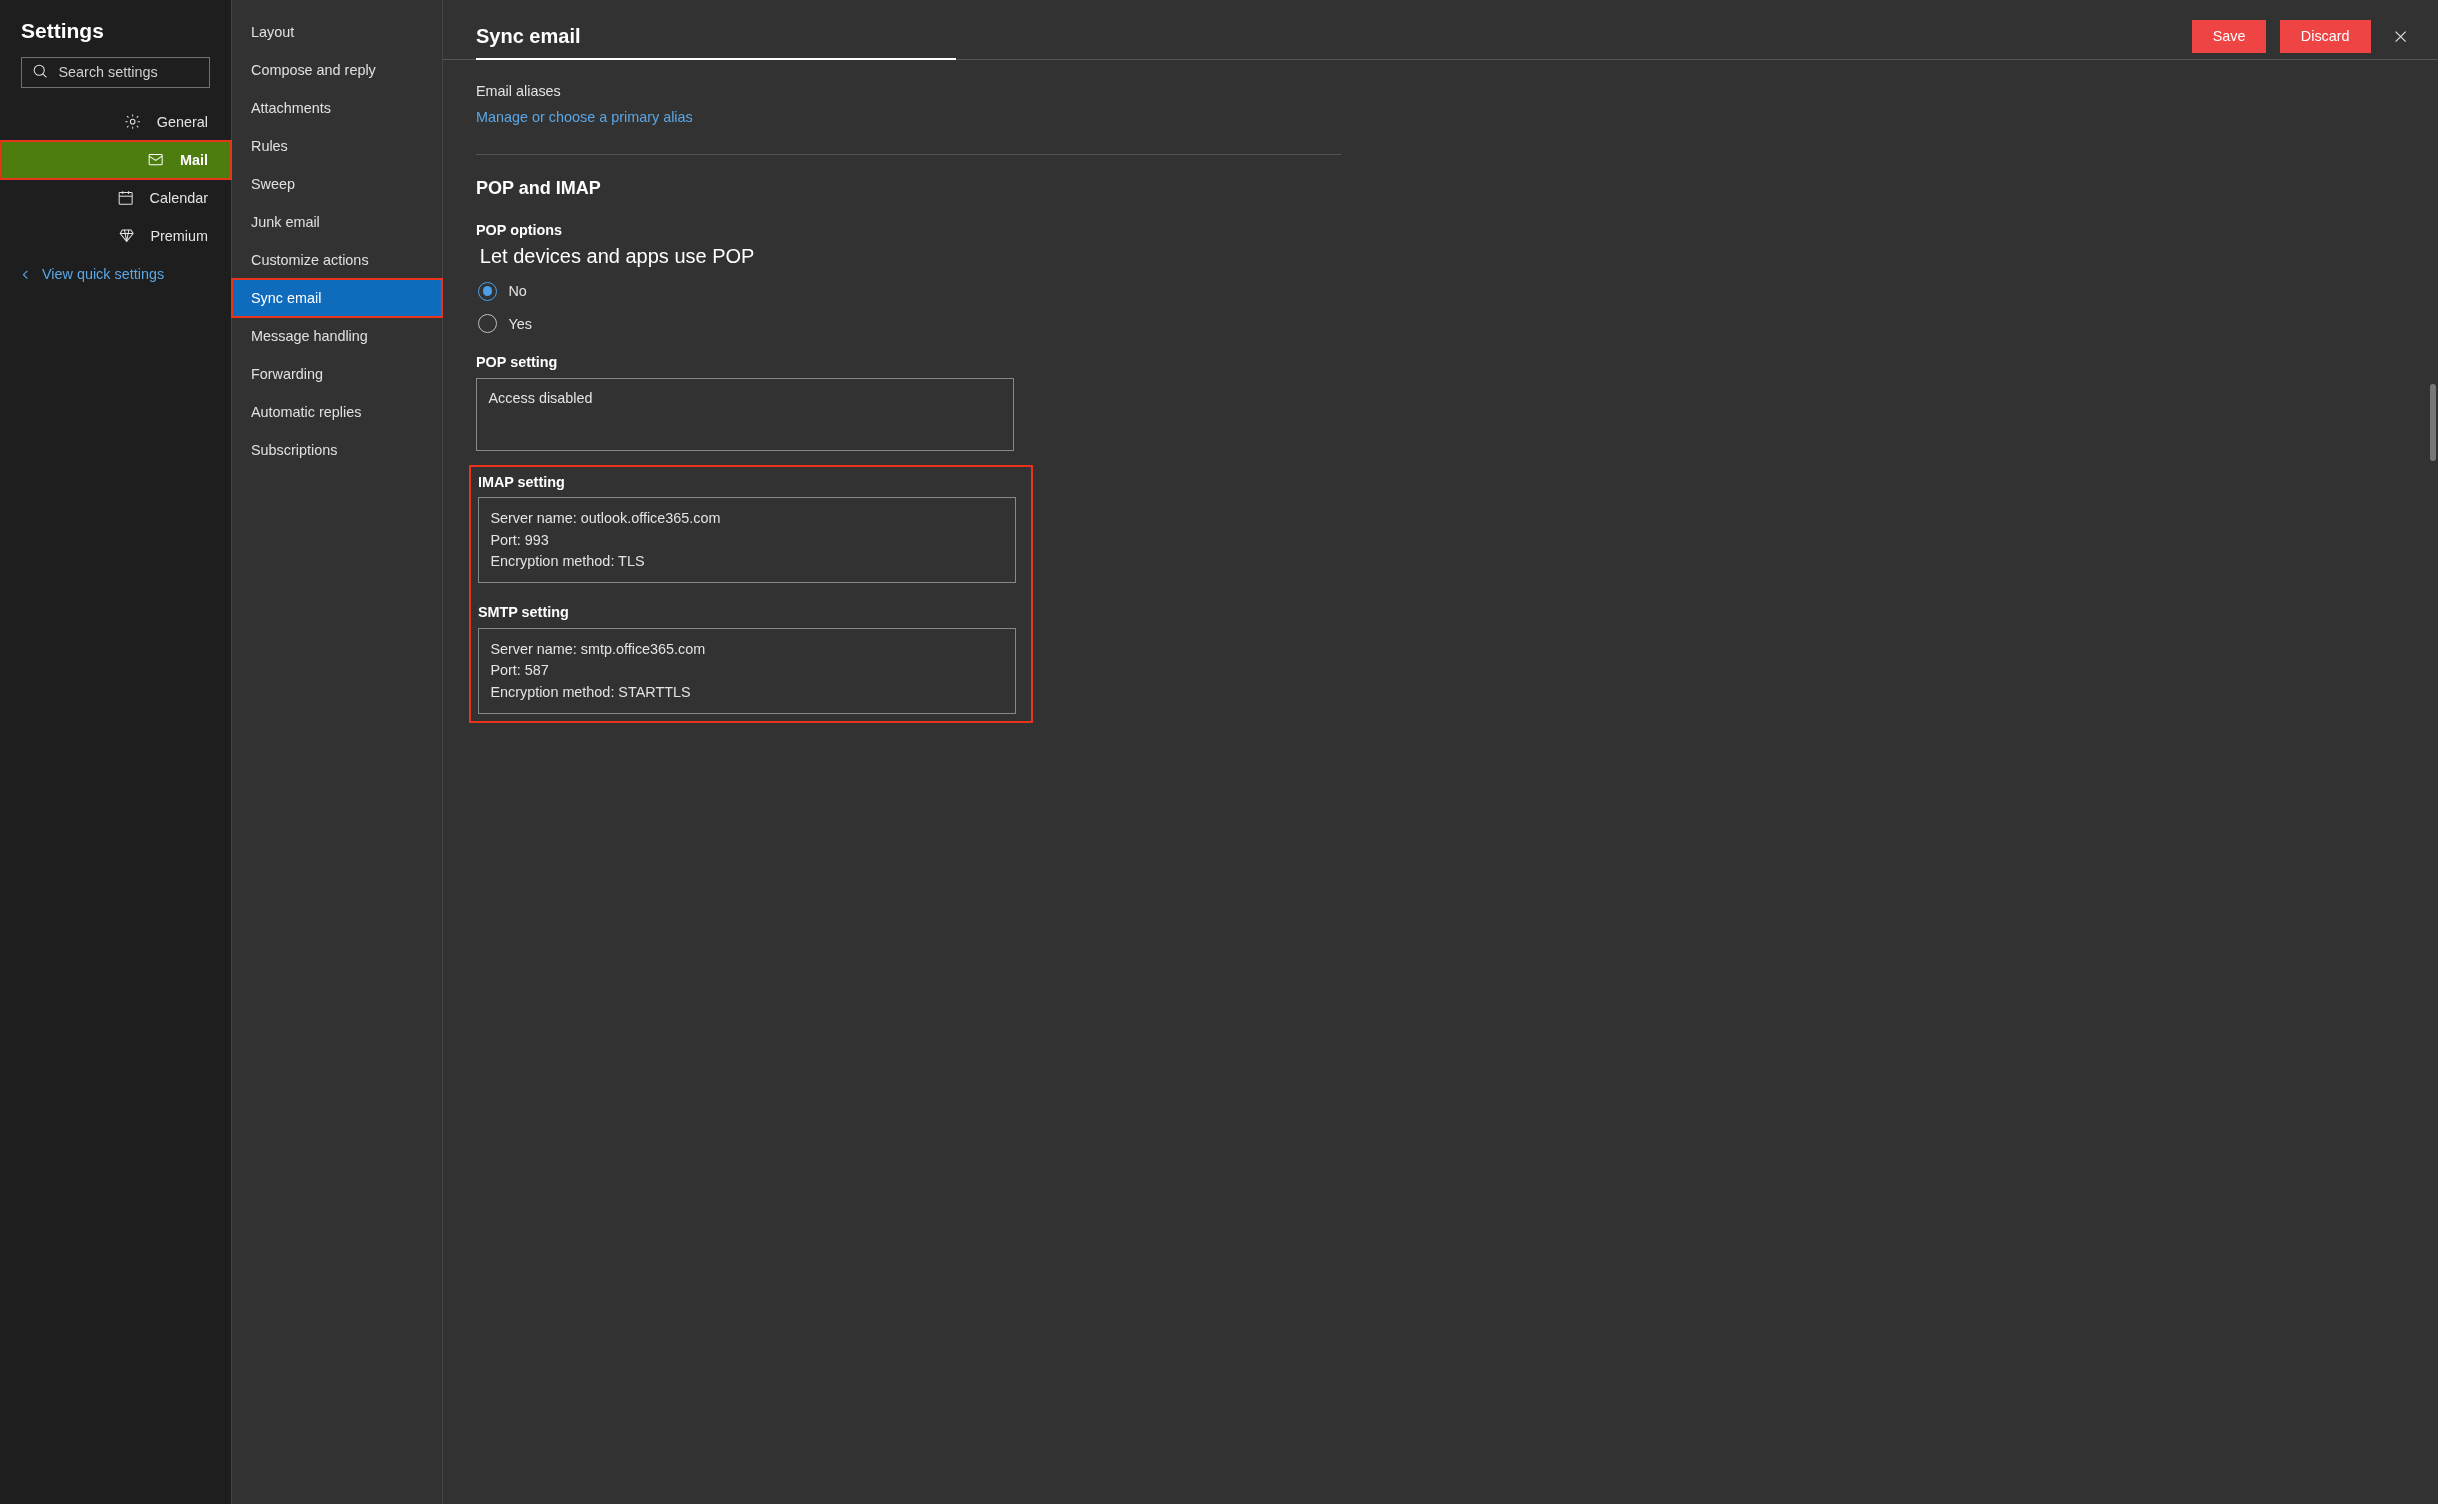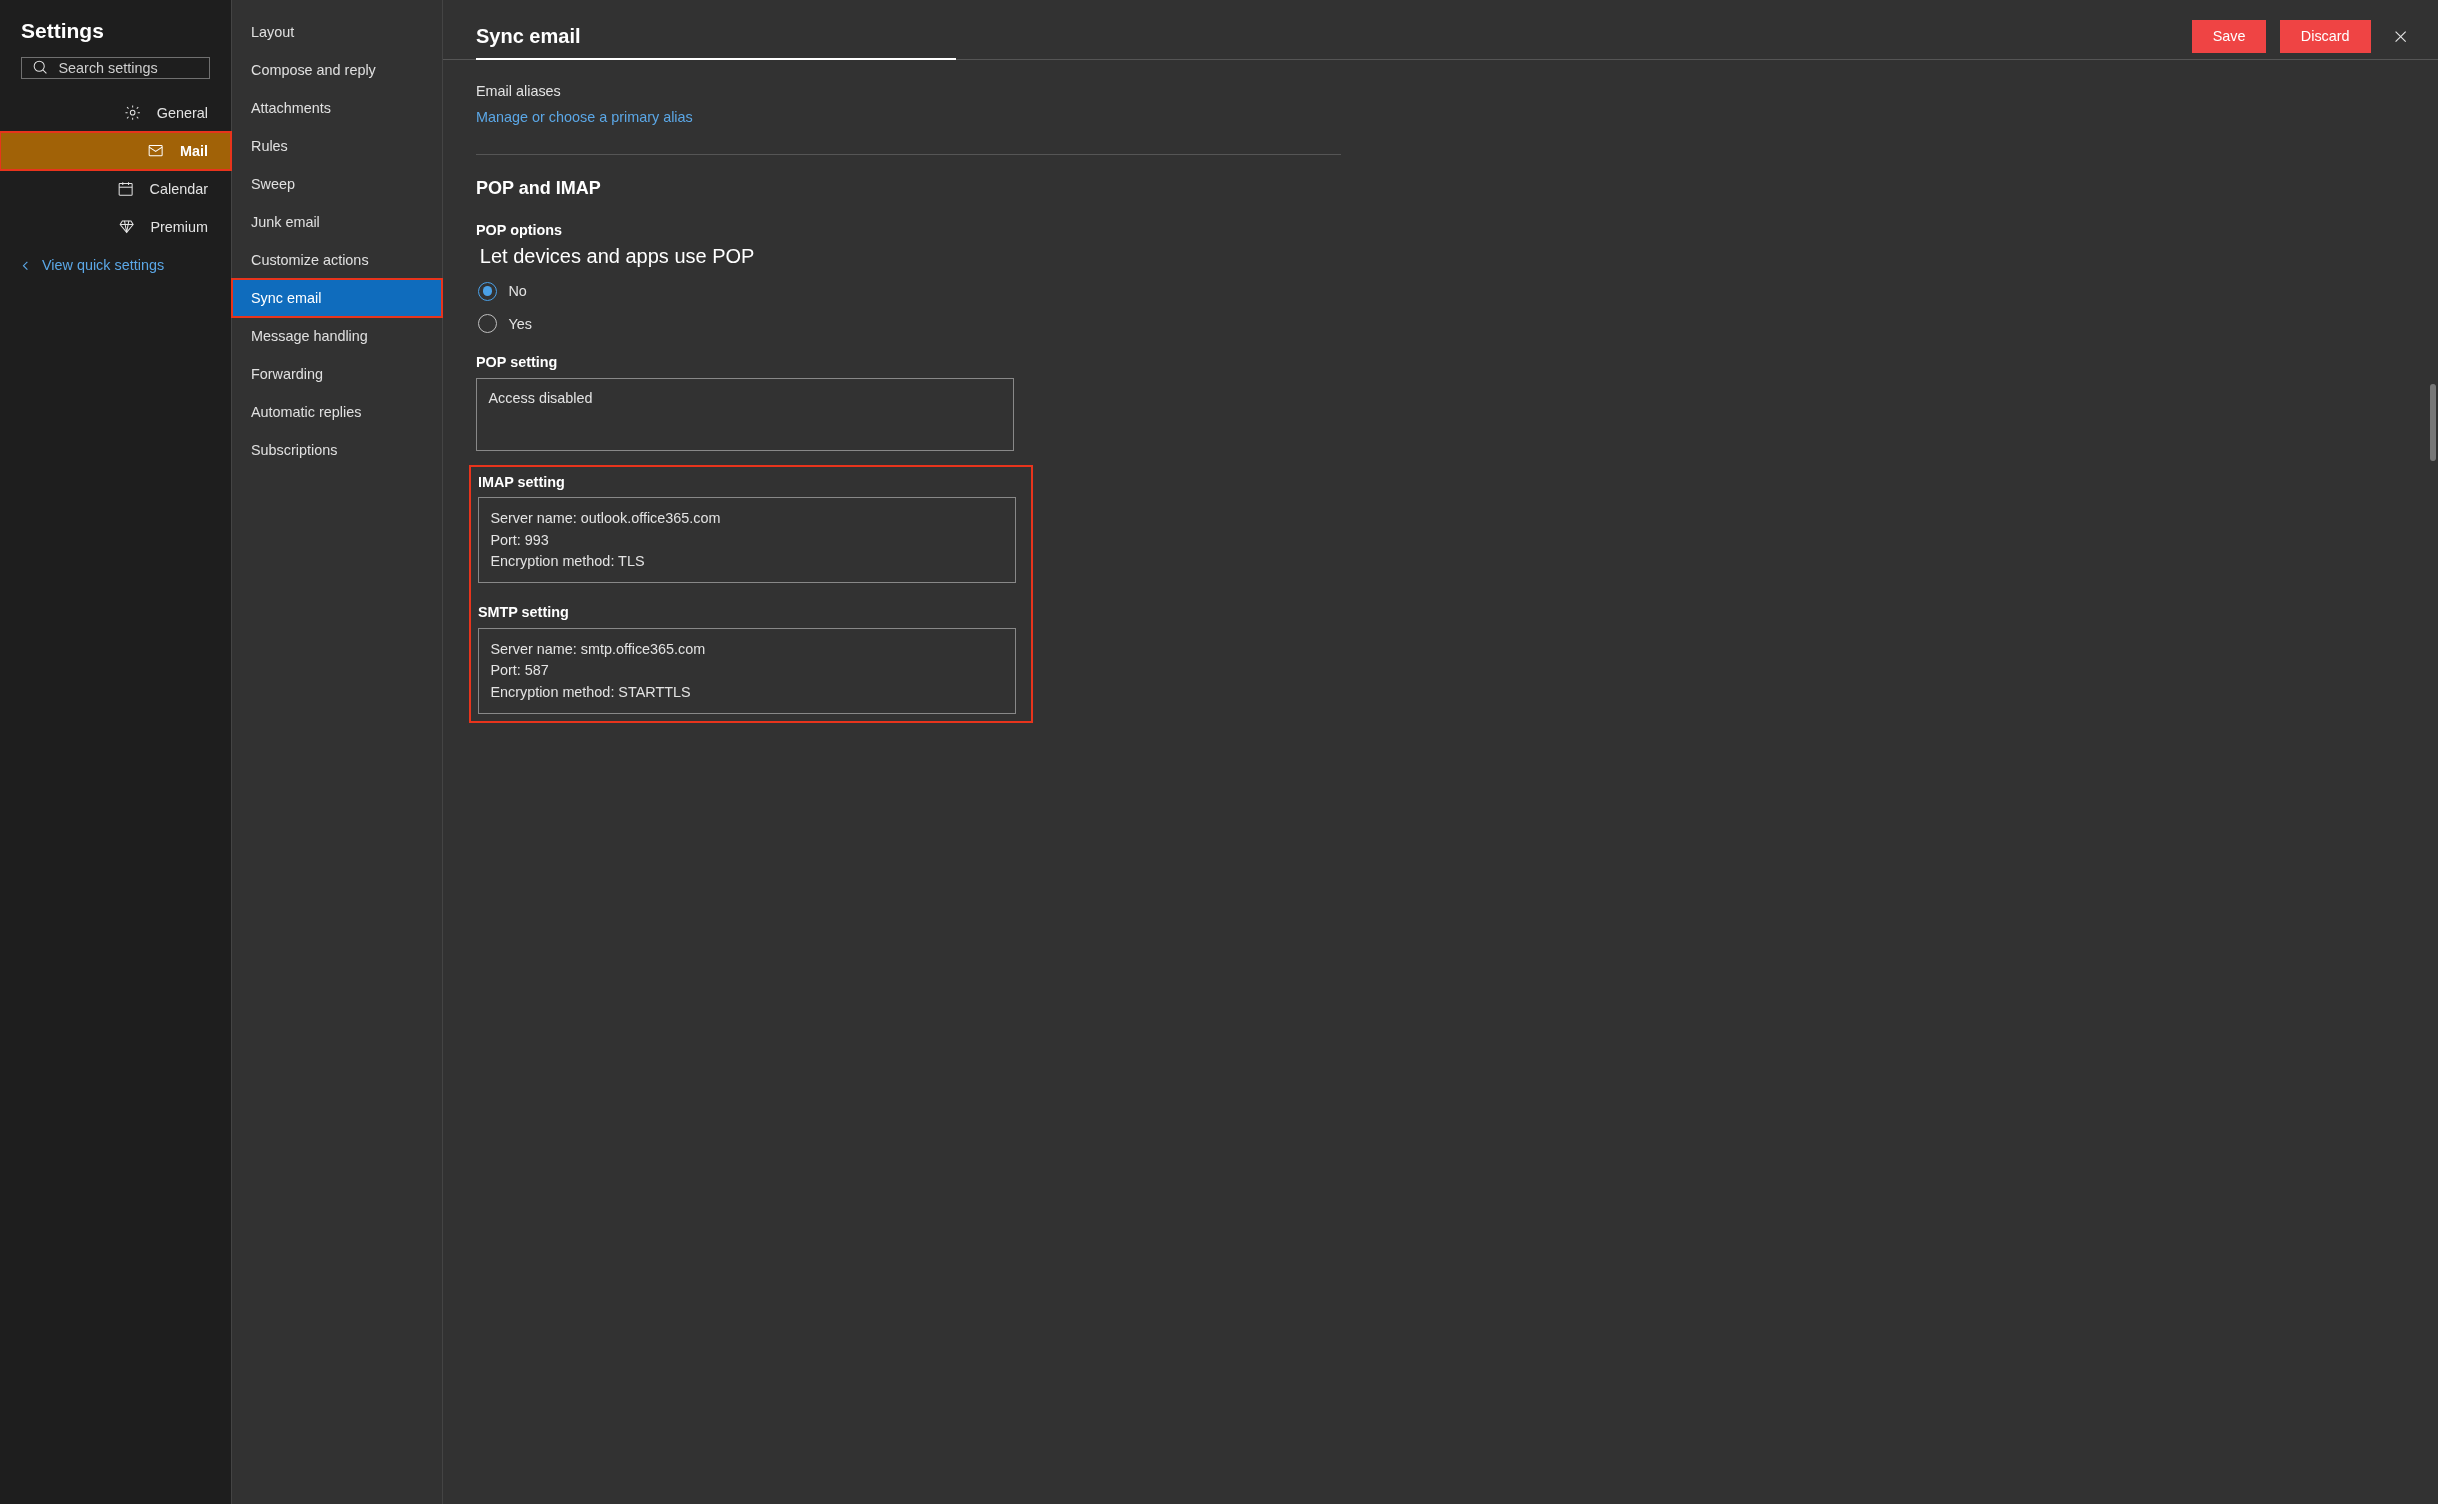--- a/index.html
+++ b/index.html
@@ -35,21 +35,21 @@
     font-weight: 600;
     color: #fff;
     padding: 7.7px 21px 13.4px 21px;
   }
   .search-wrap {
     padding: 0 21px 15.4px 21px;
   }
   .search-box {
     display: flex;
     align-items: center;
-    height: 22px;
+    height: 31px;
     border: 1px solid #707070;
     padding: 0 9.6px;
     gap: 9.6px;
   }
   .search-box svg {
     width: 15.4px;
     height: 15.4px;
     stroke: #cfcfcf;
     fill: none;
   }
@@ -74,21 +74,21 @@
     align-items: center;
     gap: 15.4px;
     height: 38px;
     padding: 0 23px;
     font-size: 14.4px;
     color: #e3e3e3;
     cursor: pointer;
     justify-content: flex-end;
   }
   .nav-item.active {
-    background: #a16207;
+    background: #4d7c0f;
     color: #fff;
     font-weight: 600;
   }
   .nav-item.highlight-box {
     outline: 2.9px solid #e8341c;
     outline-offset: -1px;
   }
   .nav-icon {
     width: 17.3px;
     height: 17.3px;

